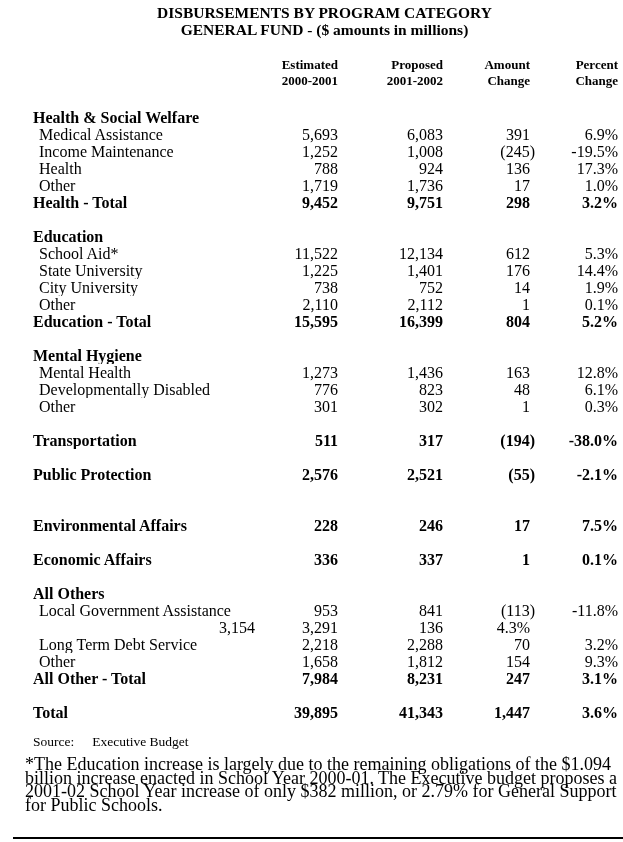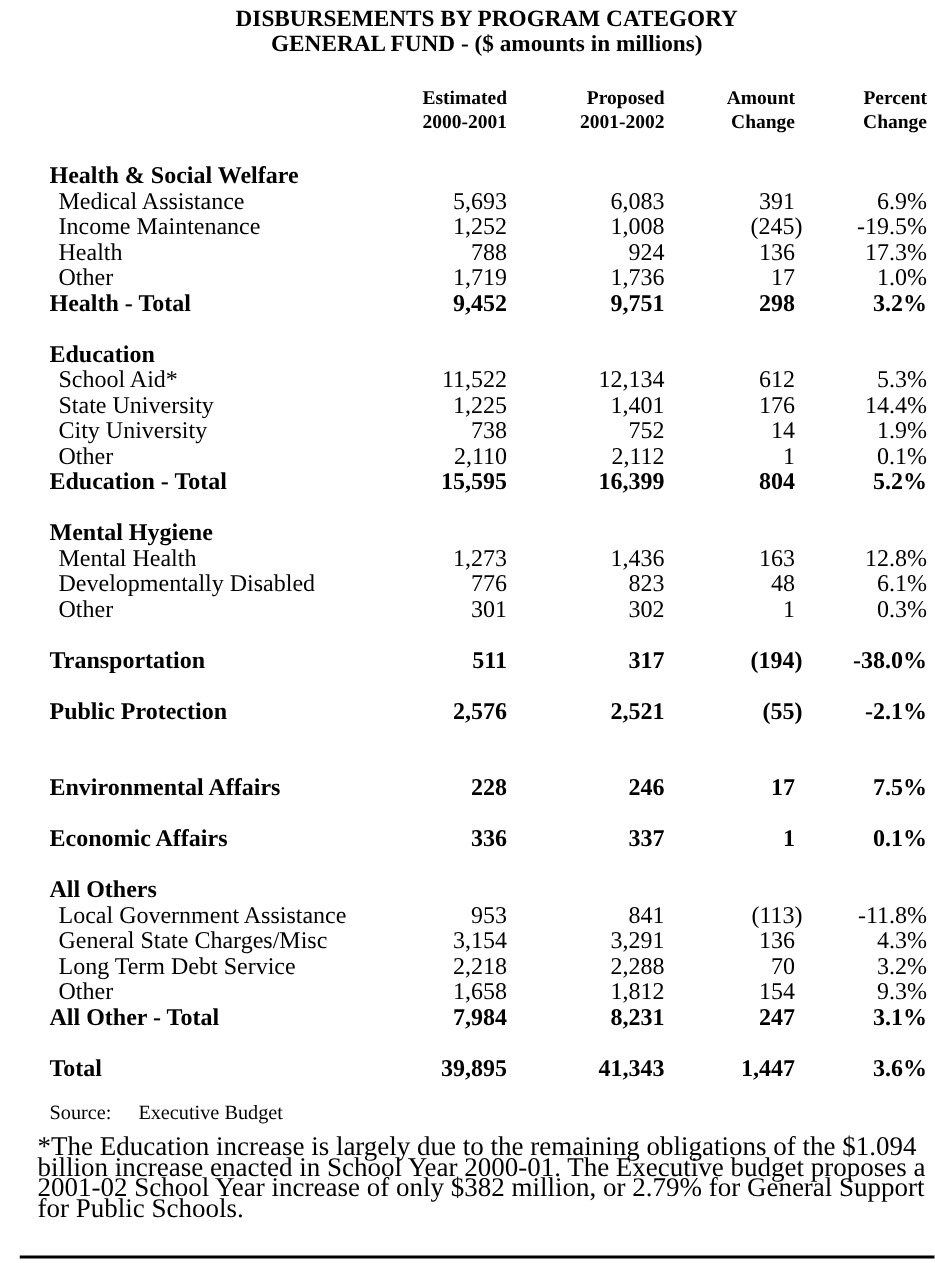--- a/index.html
+++ b/index.html
@@ -261,21 +261,20 @@
         <div class="cell label">All Others</div>
       </div>
       <div class="grid row item">
         <div class="cell label">Local Government Assistance</div>
         <div class="cell num">953</div>
         <div class="cell num">841</div>
         <div class="cell num" style="margin-right: -5px;">(113)</div>
         <div class="cell num">-11.8%</div>
       </div>
       <div class="grid row item">
-        <div class="cell label">General State Charges/Misc</div>
         <div class="cell num">3,154</div>
         <div class="cell num">3,291</div>
         <div class="cell num">136</div>
         <div class="cell num">4.3%</div>
       </div>
       <div class="grid row item">
         <div class="cell label">Long Term Debt Service</div>
         <div class="cell num">2,218</div>
         <div class="cell num">2,288</div>
         <div class="cell num">70</div>

